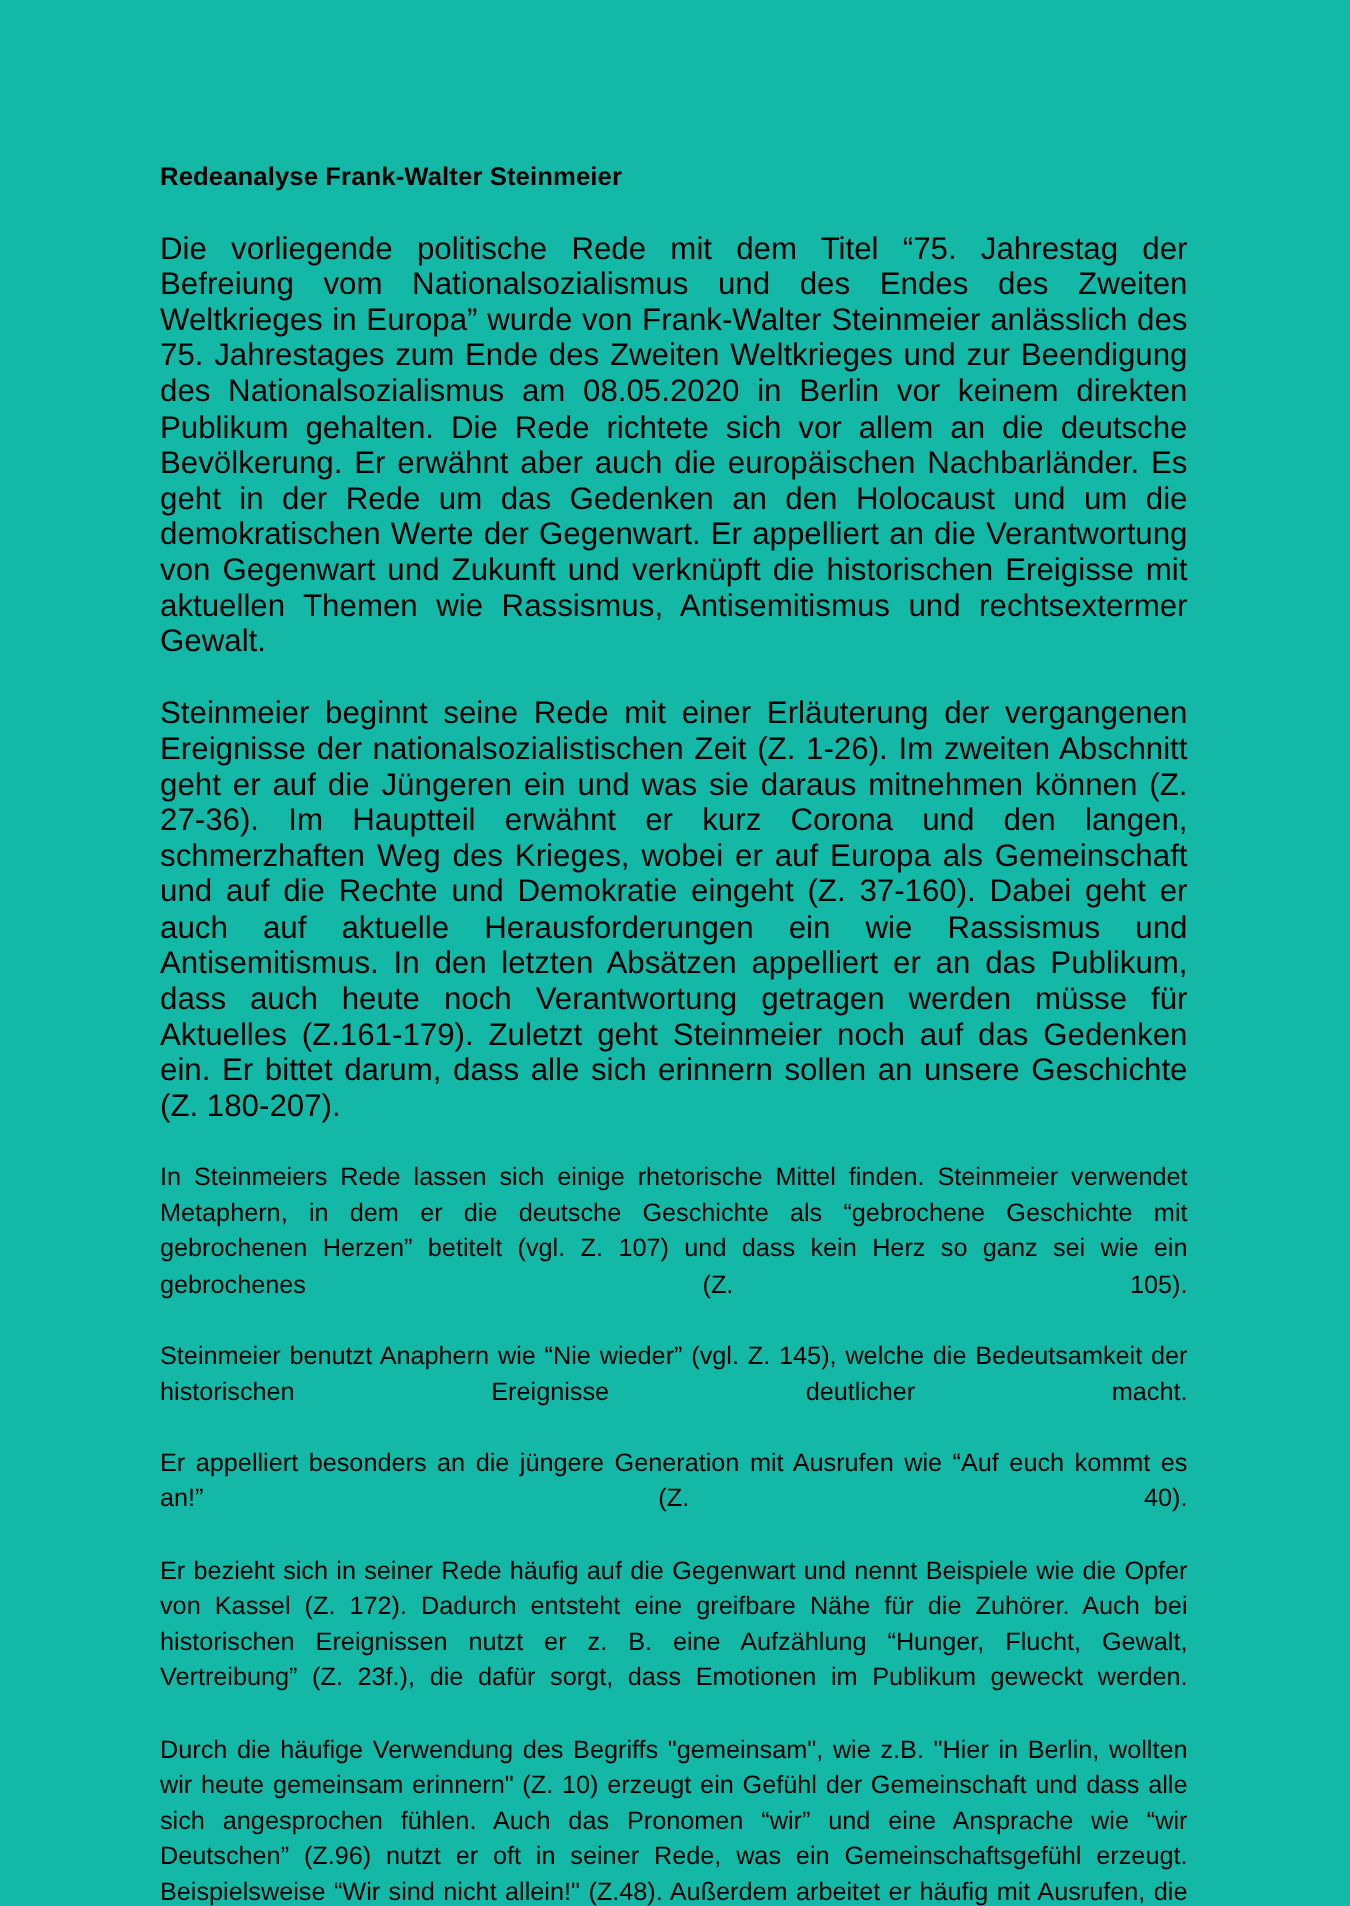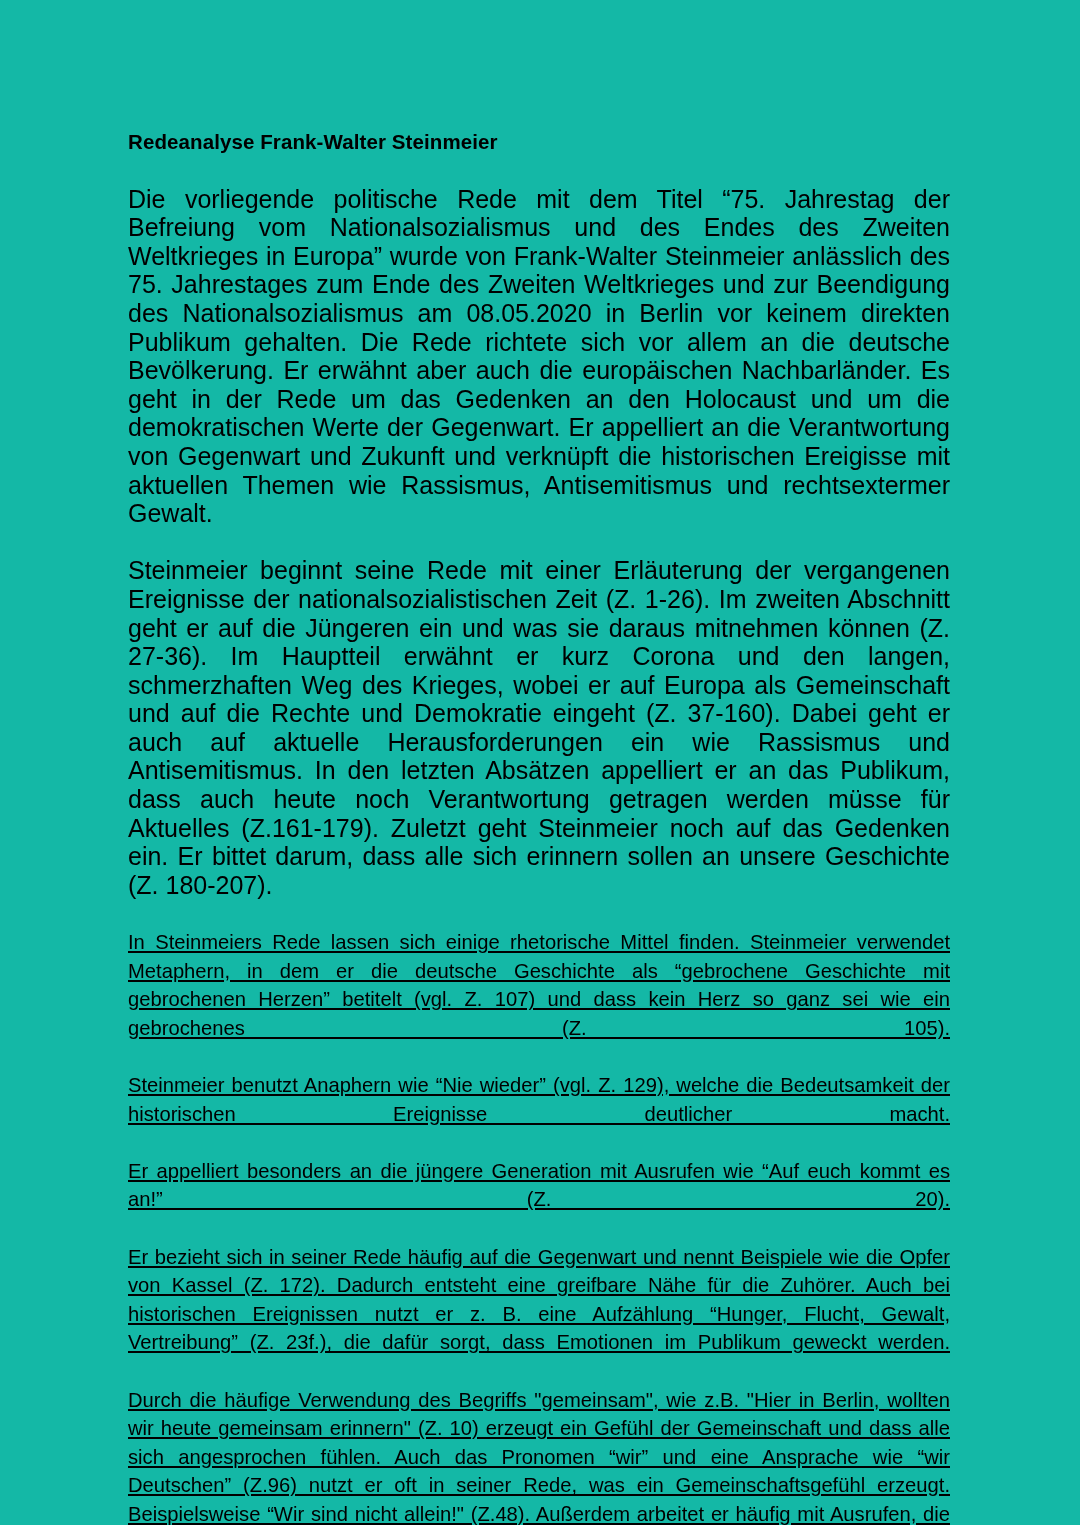--- a/index.html
+++ b/index.html
@@ -53,21 +53,20 @@
     font-size: 20.2px;
     line-height: 28.6px;
     text-align: justify;
     text-justify: inter-word;
     margin: 0 0 28.6px 0;
   }
   .para-lines .blk {
     display: block;
     text-align: justify;
     text-justify: inter-word;
-    text-decoration: underline;
   }
   
   .para-lines .blk::after {
     content: "";
     display: inline-block;
     width: 100%;
   }
   .para-lines .blk {
     text-align-last: left;
   }
@@ -79,22 +78,22 @@
   <div class="content">
 
     <h1 class="doc-title">Redeanalyse Frank-Walter Steinmeier</h1>
 
     <p class="para">Die vorliegende politische Rede mit dem Titel “75. Jahrestag der Befreiung vom Nationalsozialismus und des Endes des Zweiten Weltkrieges in Europa” wurde von Frank-Walter Steinmeier anlässlich des 75. Jahrestages zum Ende des Zweiten Weltkrieges und zur Beendigung des Nationalsozialismus am 08.05.2020 in Berlin vor keinem direkten Publikum gehalten. Die Rede richtete sich vor allem an die deutsche Bevölkerung. Er erwähnt aber auch die europäischen Nachbarländer. Es geht in der Rede um das Gedenken an den Holocaust und um die demokratischen Werte der Gegenwart. Er appelliert an die Verantwortung von Gegenwart und Zukunft und verknüpft die historischen Ereigisse mit aktuellen Themen wie Rassismus, Antisemitismus und rechtsextermer Gewalt.</p>
 
     <p class="para">Steinmeier beginnt seine Rede mit einer Erläuterung der vergangenen Ereignisse der nationalsozialistischen Zeit (Z. 1-26). Im zweiten Abschnitt geht er auf die Jüngeren ein und was sie daraus mitnehmen können (Z. 27-36). Im Hauptteil erwähnt er kurz Corona und den langen, schmerzhaften Weg des Krieges, wobei er auf Europa als Gemeinschaft und auf die Rechte und Demokratie eingeht (Z. 37-160). Dabei geht er auch auf aktuelle Herausforderungen ein wie Rassismus und Antisemitismus. In den letzten Absätzen appelliert er an das Publikum, dass auch heute noch Verantwortung getragen werden müsse für Aktuelles (Z.161-179). Zuletzt geht Steinmeier noch auf das Gedenken ein. Er bittet darum, dass alle sich erinnern sollen an unsere Geschichte (Z. 180-207).</p>
 
     <div class="para-lines">
       <span class="blk">In Steinmeiers Rede lassen sich einige rhetorische Mittel finden. Steinmeier verwendet Metaphern, in dem er die deutsche Geschichte als “gebrochene Geschichte mit gebrochenen Herzen” betitelt (vgl. Z. 107) und dass kein Herz so ganz sei wie ein gebrochenes (Z. 105).</span>
-      <span class="blk">Steinmeier benutzt Anaphern wie “Nie wieder” (vgl. Z. 129), welche die Bedeutsamkeit der historischen Ereignisse deutlicher macht.</span>
-      <span class="blk">Er appelliert besonders an die jüngere Generation mit Ausrufen wie “Auf euch kommt es an!” (Z. 20).</span>
+      <span class="blk">Steinmeier benutzt Anaphern wie “Nie wieder” (vgl. Z. 145), welche die Bedeutsamkeit der historischen Ereignisse deutlicher macht.</span>
+      <span class="blk">Er appelliert besonders an die jüngere Generation mit Ausrufen wie “Auf euch kommt es an!” (Z. 40).</span>
       <span class="blk">Er bezieht sich in seiner Rede häufig auf die Gegenwart und nennt Beispiele wie die Opfer von Kassel (Z. 172). Dadurch entsteht eine greifbare Nähe für die Zuhörer. Auch bei historischen Ereignissen nutzt er z. B. eine Aufzählung “Hunger, Flucht, Gewalt, Vertreibung” (Z. 23f.), die dafür sorgt, dass Emotionen im Publikum geweckt werden.</span>
       <span class="blk">Durch die häufige Verwendung des Begriffs "gemeinsam", wie z.B. "Hier in Berlin, wollten wir heute gemeinsam erinnern" (Z. 10) erzeugt ein Gefühl der Gemeinschaft und dass alle sich angesprochen fühlen. Auch das Pronomen “wir” und eine Ansprache wie “wir Deutschen” (Z.96) nutzt er oft in seiner Rede, was ein Gemeinschaftsgefühl erzeugt. Beispielsweise “Wir sind nicht allein!" (Z.48). Außerdem arbeitet er häufig mit Ausrufen, die dafür sorgen, die Wichtigkeit seiner Aussagen zu unterstreichen. Er möchte einen Zusammenhalt auch innerhalb Europas, was er anhand folgender Aussage verdeutlicht: “Wir müssen als Europäer denken, fühlen und handeln" (Z.133f.).</span>
     </div>
 
     <p class="para">Generell kritisiert Steinmeier in seiner Rede die Zeit des Nationalismus und auch den heutigen Rassismus. Um einen Appell an die Zuhörer zu richten, bezieht er sich auf vergangene Ereignisse, um die Gemeinschaft dazu zu bringen, aktiv gegen Rassismus und rechtsextreme Aktivitäten zu handeln. Er bezieht sich auf historische Fakten, wie die</p>
 
   </div>
 </div>
 
 </body></html>

